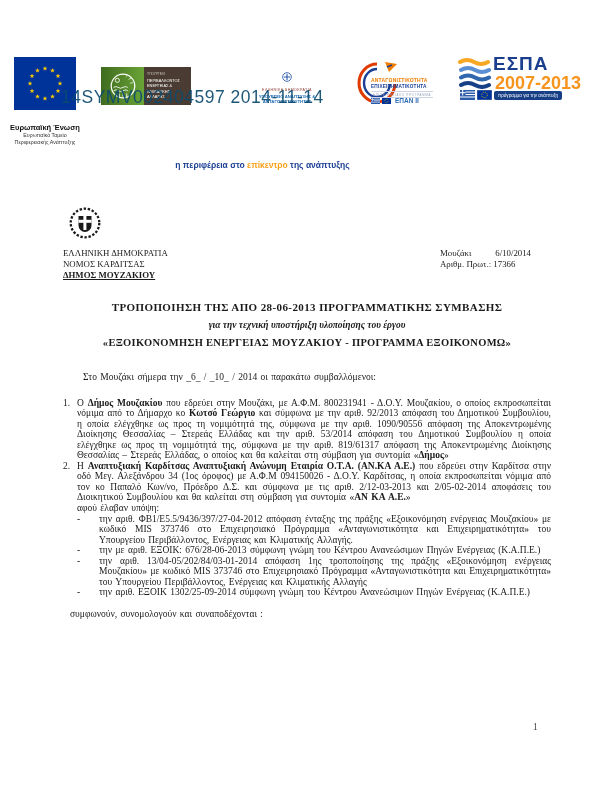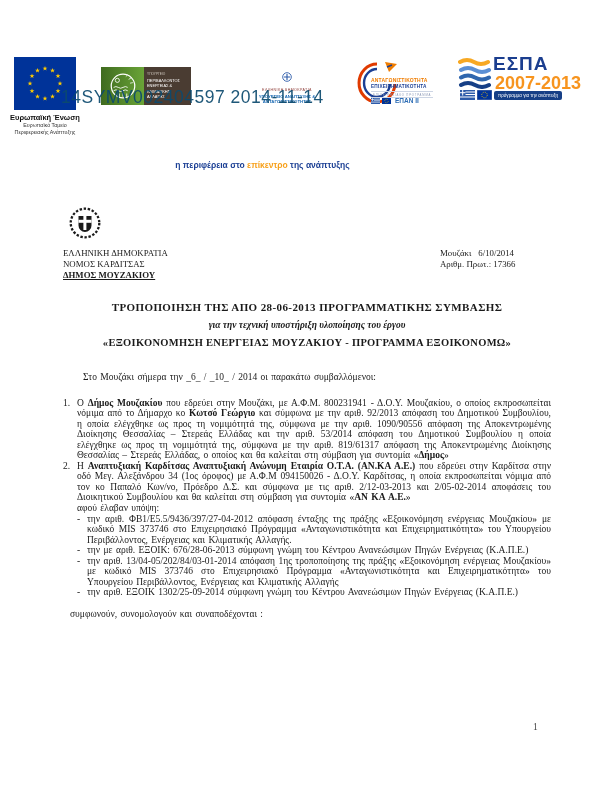--- a/index.html
+++ b/index.html
@@ -7,21 +7,21 @@
         font-family:"Liberation Serif","DejaVu Serif",serif;color:#1a1a1a;}
 
   
   .watermark{position:absolute;left:61px;top:51px;z-index:9;
     font-family:"Liberation Sans","DejaVu Sans",sans-serif;
     font-size:17.5px;letter-spacing:.5px;color:#0c4a6e;opacity:.92;margin-top:36px;}
 
   
   .eu-block{position:absolute;left:4px;top:57px;width:82px;text-align:center;z-index:2;}
   .eu-flag{display:block;margin:0 auto;}
-  .eu-name{font-family:"Liberation Sans","DejaVu Sans",sans-serif;font-weight:bold;font-size:7.5px;margin-top:3px;color:#111;}
+  .eu-name{font-family:"Liberation Sans","DejaVu Sans",sans-serif;font-weight:bold;font-size:7.5px;margin-top:13px;color:#111;}
   .eu-sub{font-family:"Liberation Sans","DejaVu Sans",sans-serif;font-size:5.3px;color:#333;line-height:6.6px;}
 
   
   .env-logo{position:absolute;left:101px;top:67px;display:flex;z-index:2;}
   .env-green{width:43px;height:38px;background:linear-gradient(90deg,#3f6b1f,#6aa437);display:flex;align-items:center;justify-content:center;}
   .env-brown{width:47px;height:38px;background:#4a3c32;color:#fff;display:flex;flex-direction:column;justify-content:center;
     font-family:"Liberation Sans","DejaVu Sans",sans-serif;font-size:3.9px;line-height:5.4px;padding-left:3px;box-sizing:border-box;}
   .env-brown .l0{font-size:3.2px;color:#cfc8bf;}
 
   
@@ -59,39 +59,39 @@
   .slogan2{position:absolute;left:15px;top:170px;width:495px;text-align:center;
     font-family:"Liberation Sans","DejaVu Sans",sans-serif;font-size:10px;font-weight:bold;color:#1b3f94;letter-spacing:.4px;}
 
   
   .seal{position:absolute;left:68px;top:206px;}
 
   
   .lh-left{position:absolute;left:63px;top:248px;font-size:8.8px;line-height:11px;}
   .lh-left .muni{font-weight:bold;text-decoration:underline;}
   .lh-right{position:absolute;left:440px;top:248px;font-size:8.8px;line-height:11px;}
-  .lh-date{display:flex;gap:7px;}
+  .lh-date{display:flex;gap:24px;}
 
   
   .title-block{position:absolute;left:63px;top:301px;width:488px;text-align:center;}
   .t-main{font-size:11px;font-weight:bold;letter-spacing:.4px;}
   .t-sub{font-size:9.5px;font-weight:bold;font-style:italic;margin-top:6.5px;}
   .t-proj{font-size:10.5px;font-weight:bold;letter-spacing:.3px;margin-top:7px;}
 
   
   .body-text{position:absolute;left:63px;top:372px;width:488px;font-size:9.5px;line-height:10.55px;
     text-align:justify;word-spacing:1px;}
   .intro{margin:0 0 15px 0;text-indent:20px;}
   .party{display:flex;}
   .pnum{width:14px;flex:0 0 14px;}
   .ptext{flex:1;}
   .consid-intro{margin:0 0 0 14px;}
   .consid{display:flex;margin-left:14px;}
   .dash{width:10px;flex:0 0 10px;}
-  .ctext{flex:1;}
+  .ctext{flex:1;margin-left:12px;}
   .closing{margin:11px 0 0 7px;}
 
   .pagenum{position:absolute;left:533px;top:722px;font-size:9.5px;color:#444;}
 </style>
 </head>
 <body>
 
 <div class="page">
 
   <div class="watermark">14SYMV002404597 2014-11-14</div>

